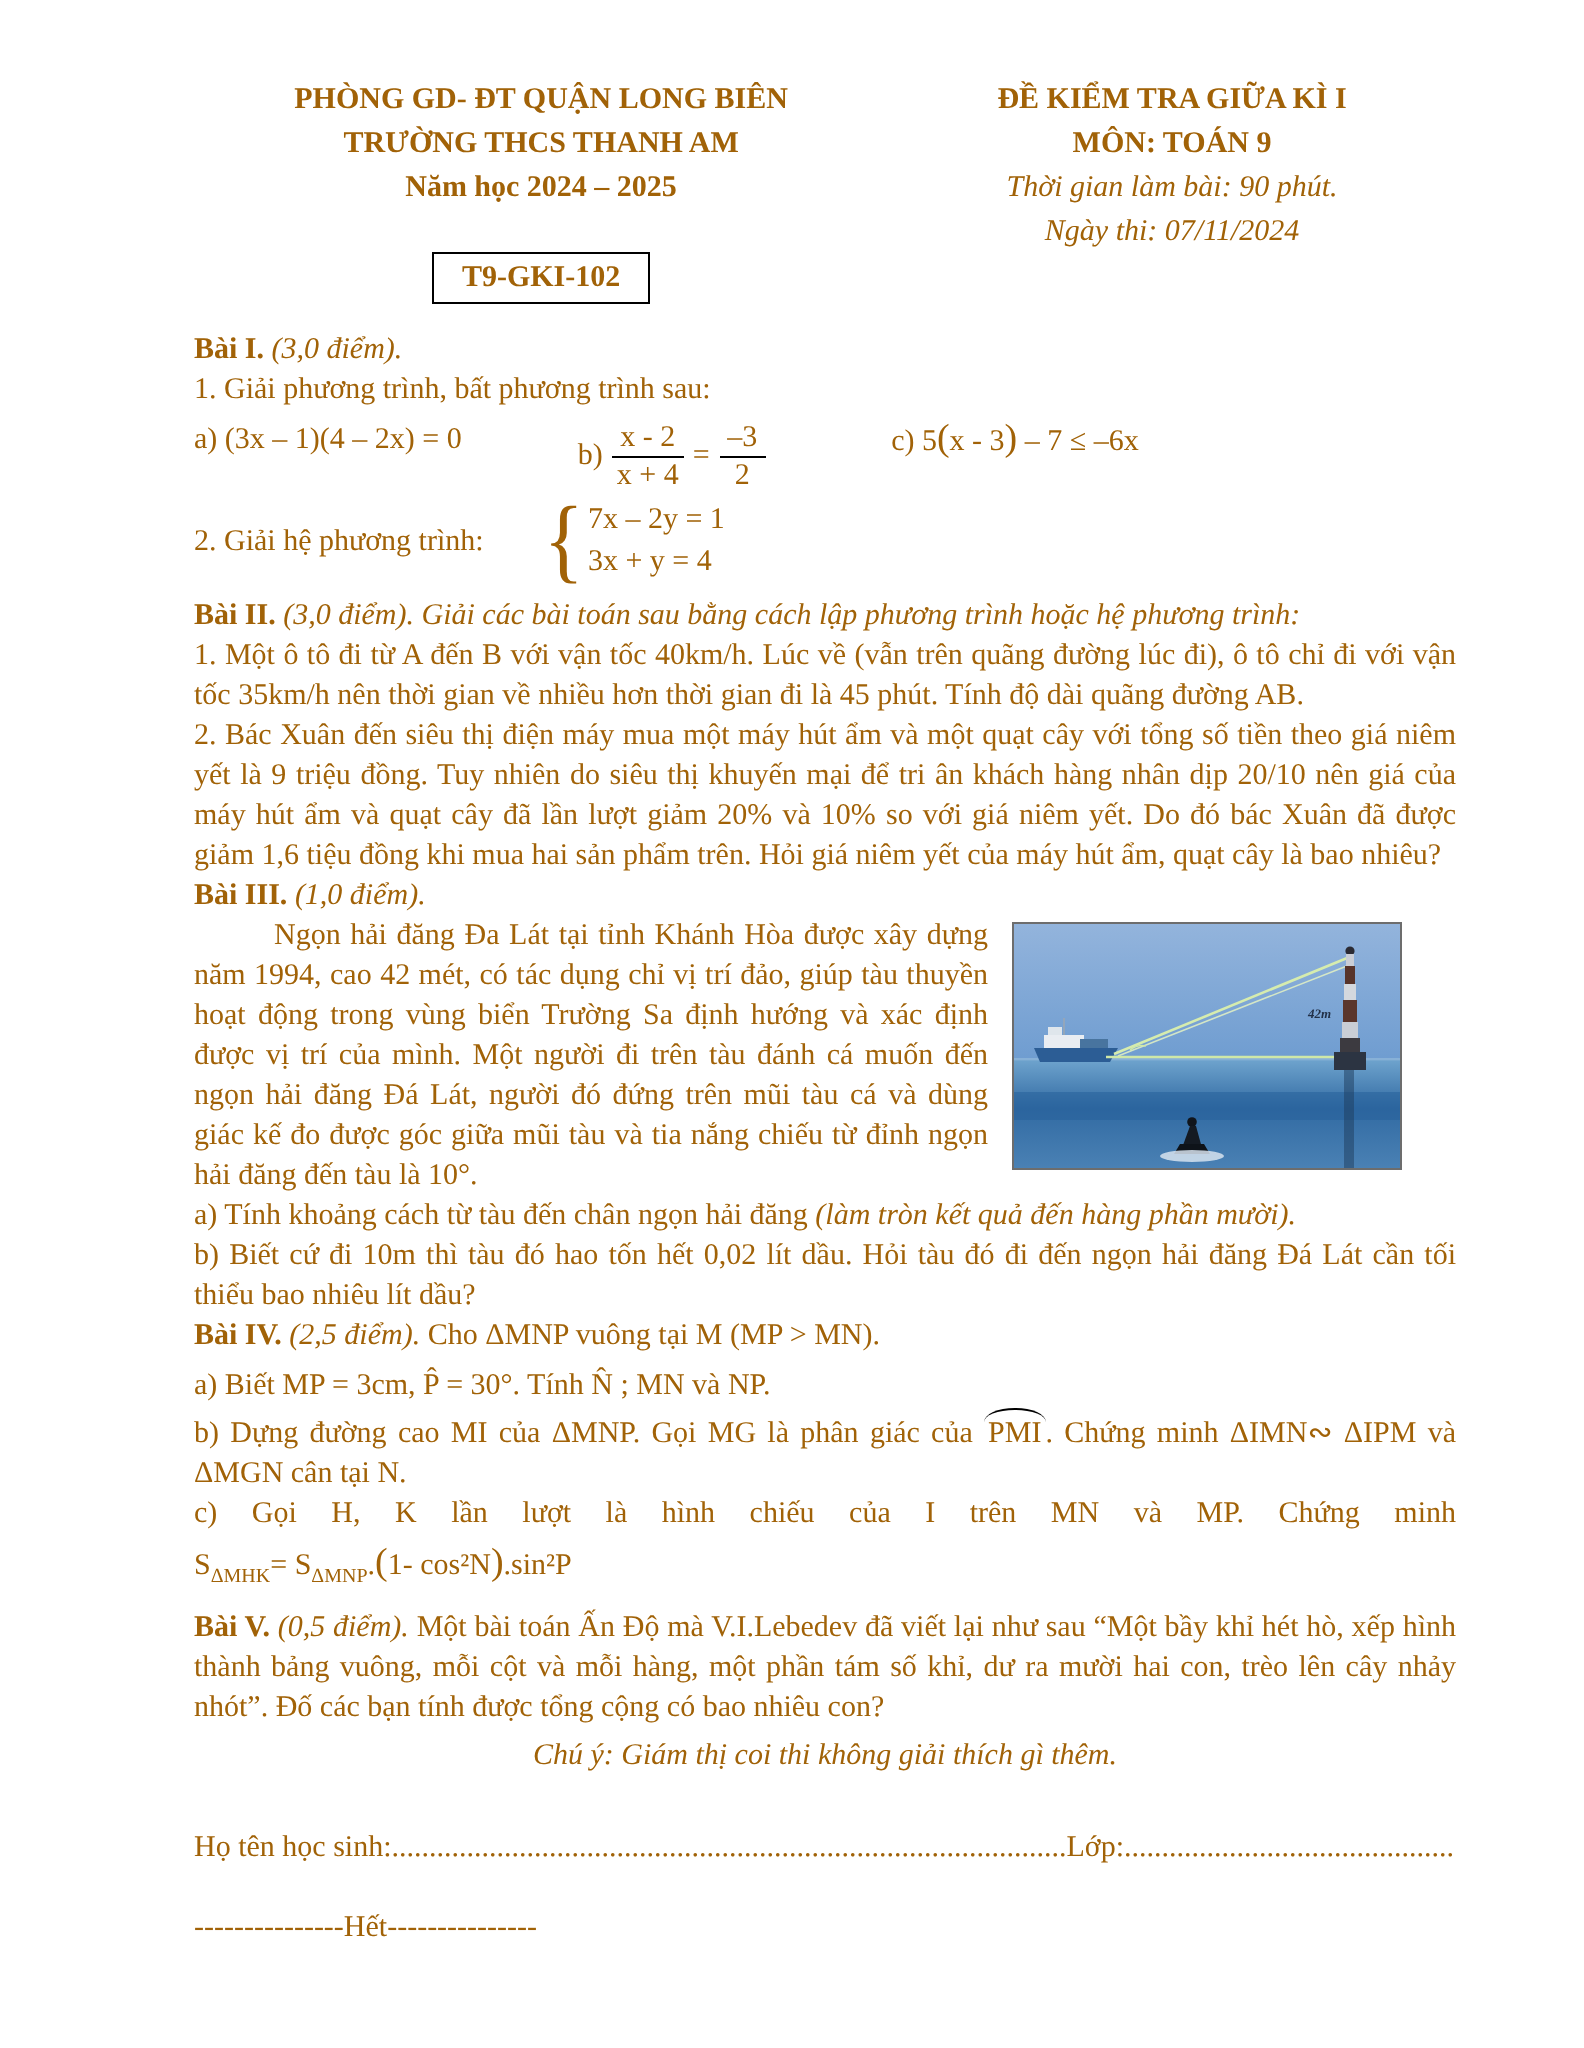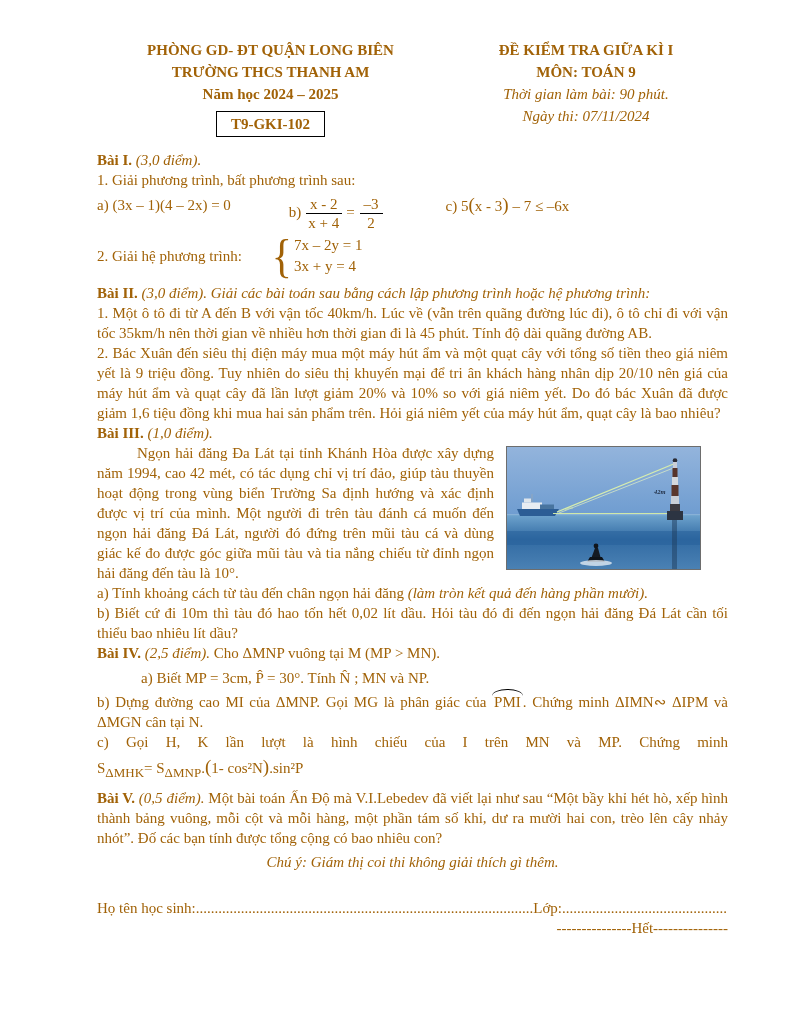--- a/index.html
+++ b/index.html
@@ -10,21 +10,21 @@
     font-size:15px; line-height:20px; color:#a16207; overflow:hidden;
   }
   p { margin:0; }
   .b { font-weight:bold; }
   .i { font-style:italic; }
   
   .hdr { display:flex; }
   .hdr-left { width:55%; text-align:center; }
   .hdr-right { width:45%; text-align:center; }
   .hdr-line { line-height:21px; margin-bottom:1px; }
-  .code-box { display:inline-block; border:1.5px solid #000; padding:2px 14px; margin-top:5px; font-weight:bold; }
+  .code-box { display:inline-block; border:1.5px solid #000; padding:2px 14px; margin-top:20px; font-weight:bold; }
   
   .sec1 { margin-top:13px; }
   .just { text-align:justify; }
   .just-last { text-align:justify; text-align-last:justify; }
   
   .eq-row { display:flex; align-items:flex-start; margin:5px 0 3px; }
   .eq-b { margin-left:58px; }
   .eq-c { margin-left:62px; }
   .frac { display:inline-block; text-align:center; vertical-align:middle; line-height:18px; padding:0 1px; }
   .frac .num { display:block; border-bottom:1.2px solid #000; padding:0 4px; }
@@ -38,26 +38,26 @@
   .sys-eqs span { display:block; line-height:21px; }
   
   .photo { float:right; width:193px; height:122px; margin:3px 27px 6px 12px; border:1px solid #6d6d6d; }
   .photo svg { display:block; }
   .indent { text-indent:40px; }
   .clear { clear:both; }
   
   .overarc { position:relative; display:inline-block; padding:0 2px; }
   .overarc::before { content:""; position:absolute; left:0; right:0; top:-3px; height:6px;
     border-top:1.4px solid #000; border-radius:50% 50% 0 0 / 100% 100% 0 0; }
-  sub { font-size:13px; }
+  sub { font-size:10px; }
   .formula { display:inline-block; margin-top:2px; line-height:26px; }
   
   .note-line { text-align:center; font-style:italic; margin-top:4px; }
   .footer-line { margin-top:26px; white-space:nowrap; overflow:hidden; }
-  .end-line { text-align:right; }
+  .end-line { text-align:left; margin-top:20px; }
 </style>
 </head>
 <body>
 
 <div class="page">
 
   <header class="hdr">
     <div class="hdr-left">
       <div class="hdr-line b">PHÒNG GD- ĐT QUẬN LONG BIÊN</div>
       <div class="hdr-line b">TRƯỜNG THCS THANH AM</div>
@@ -156,21 +156,21 @@
         </g>
       </svg>
     </div>
     <p class="just indent">Ngọn hải đăng Đa Lát tại tỉnh Khánh Hòa được xây dựng năm 1994, cao 42 mét, có tác dụng chỉ vị trí đảo, giúp tàu thuyền hoạt động trong vùng biển Trường Sa định hướng và xác định được vị trí của mình. Một người đi trên tàu đánh cá muốn đến ngọn hải đăng Đá Lát, người đó đứng trên mũi tàu cá và dùng giác kế đo được góc giữa mũi tàu và tia nắng chiếu từ đỉnh ngọn hải đăng đến tàu là 10°.</p>
     <p class="just clear"><span>a) Tính khoảng cách từ tàu đến chân ngọn hải đăng </span><span class="i">(làm tròn kết quả đến hàng phần mười).</span></p>
     <p class="just">b) Biết cứ đi 10m thì tàu đó hao tốn hết 0,02 lít dầu. Hỏi tàu đó đi đến ngọn hải đăng Đá Lát cần tối thiểu bao nhiêu lít dầu?</p>
   </section>
 
   <section>
     <p><span class="b">Bài IV.</span> <span class="i">(2,5 điểm).</span> <span>Cho ΔMNP vuông tại M (MP &gt; MN).</span></p>
-    <p style="margin-top:5px;margin-left:44px;">a) Biết MP = 3cm, P̂ = 30°. Tính N̂ ; MN và NP.</p>
+    <p style="margin-top:5px;">a) Biết MP = 3cm, P̂ = 30°. Tính N̂ ; MN và NP.</p>
     <p class="just" style="margin-top:4px;"><span>b) Dựng đường cao MI của ΔMNP. Gọi MG là phân giác của</span> <span class="overarc">PMI</span><span>. Chứng minh ΔIMN∾ ΔIPM và ΔMGN cân tại N.</span></p>
     <p class="just-last">c) Gọi H, K lần lượt là hình chiếu của I trên MN và MP. Chứng minh</p>
     <p><span class="formula"><span>S</span><sub>ΔMHK</sub><span>= S</span><sub>ΔMNP</sub><span>.</span><span class="bigp">(</span><span>1- cos²N</span><span class="bigp">)</span><span>.sin²P</span></span></p>
   </section>
 
   <section style="margin-top:2px;">
     <p class="just"><span class="b">Bài V.</span> <span class="i">(0,5 điểm).</span> <span>Một bài toán Ấn Độ mà V.I.Lebedev đã viết lại như sau “Một bầy khỉ hét hò, xếp hình thành bảng vuông, mỗi cột và mỗi hàng, một phần tám số khỉ, dư ra mười hai con, trèo lên cây nhảy nhót”. Đố các bạn tính được tổng cộng có bao nhiêu con?</span></p>
   </section>
 
   <p class="note-line">Chú ý: Giám thị coi thi không  giải thích gì thêm.</p>

